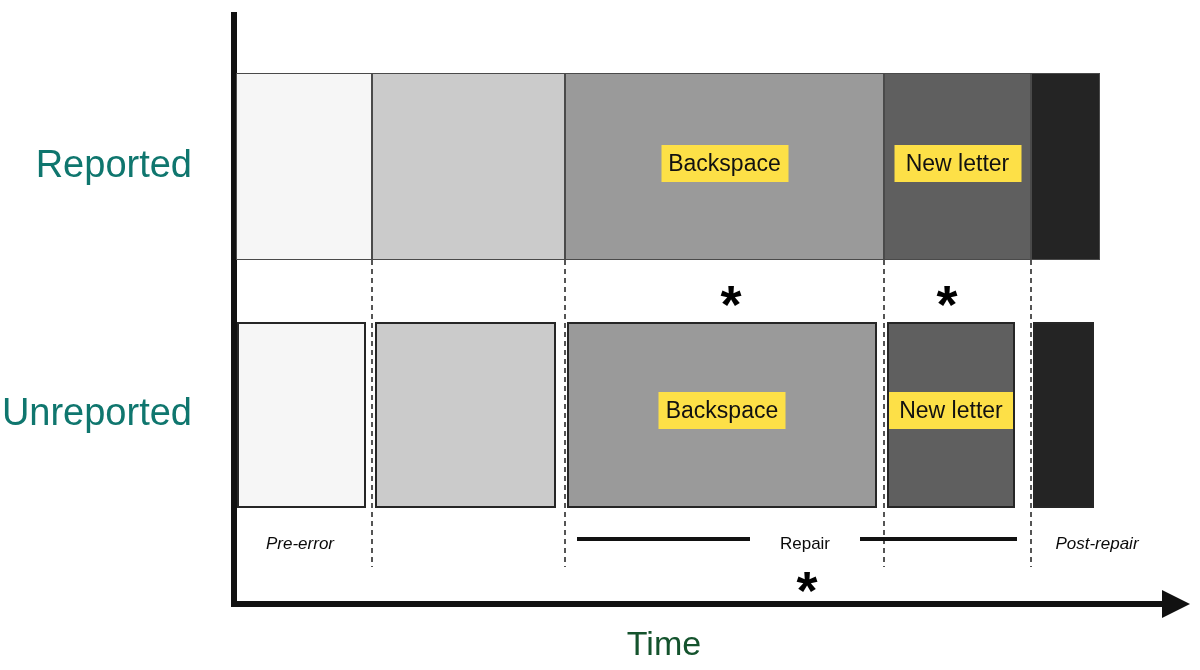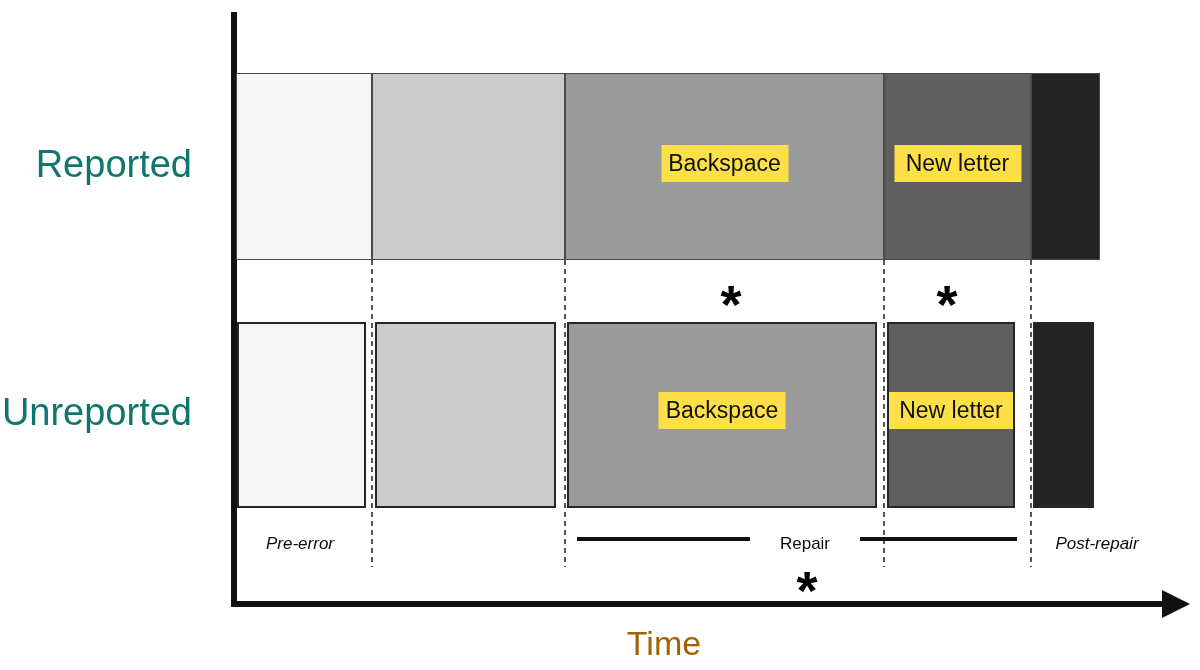--- a/index.html
+++ b/index.html
@@ -34,21 +34,21 @@
     text-align:center; font-size:17px; color:#0a0a0a; white-space:nowrap; z-index:2;
   }
   .phase-label.italic { font-style:italic; }
   .rule { position:absolute; top:537px; height:4px; background:#111; z-index:2; }
   .ast {
     position:absolute; width:60px; text-align:center; font-size:54px;
     font-weight:700; line-height:1; color:#000; z-index:3;
   }
   .time-label {
     position:absolute; left:564px; top:623px; width:200px; height:40px; line-height:40px;
-    text-align:center; font-size:34px; color:#a16207;
+    text-align:center; font-size:34px; color:#14532d;
   }
 </style>
 </head>
 <body>
 
 <div class="stage" id="stage">
 
   <div class="row-label" style="top:141px">Reported</div>
   <div class="row-label" style="top:389px">Unreported</div>
 

